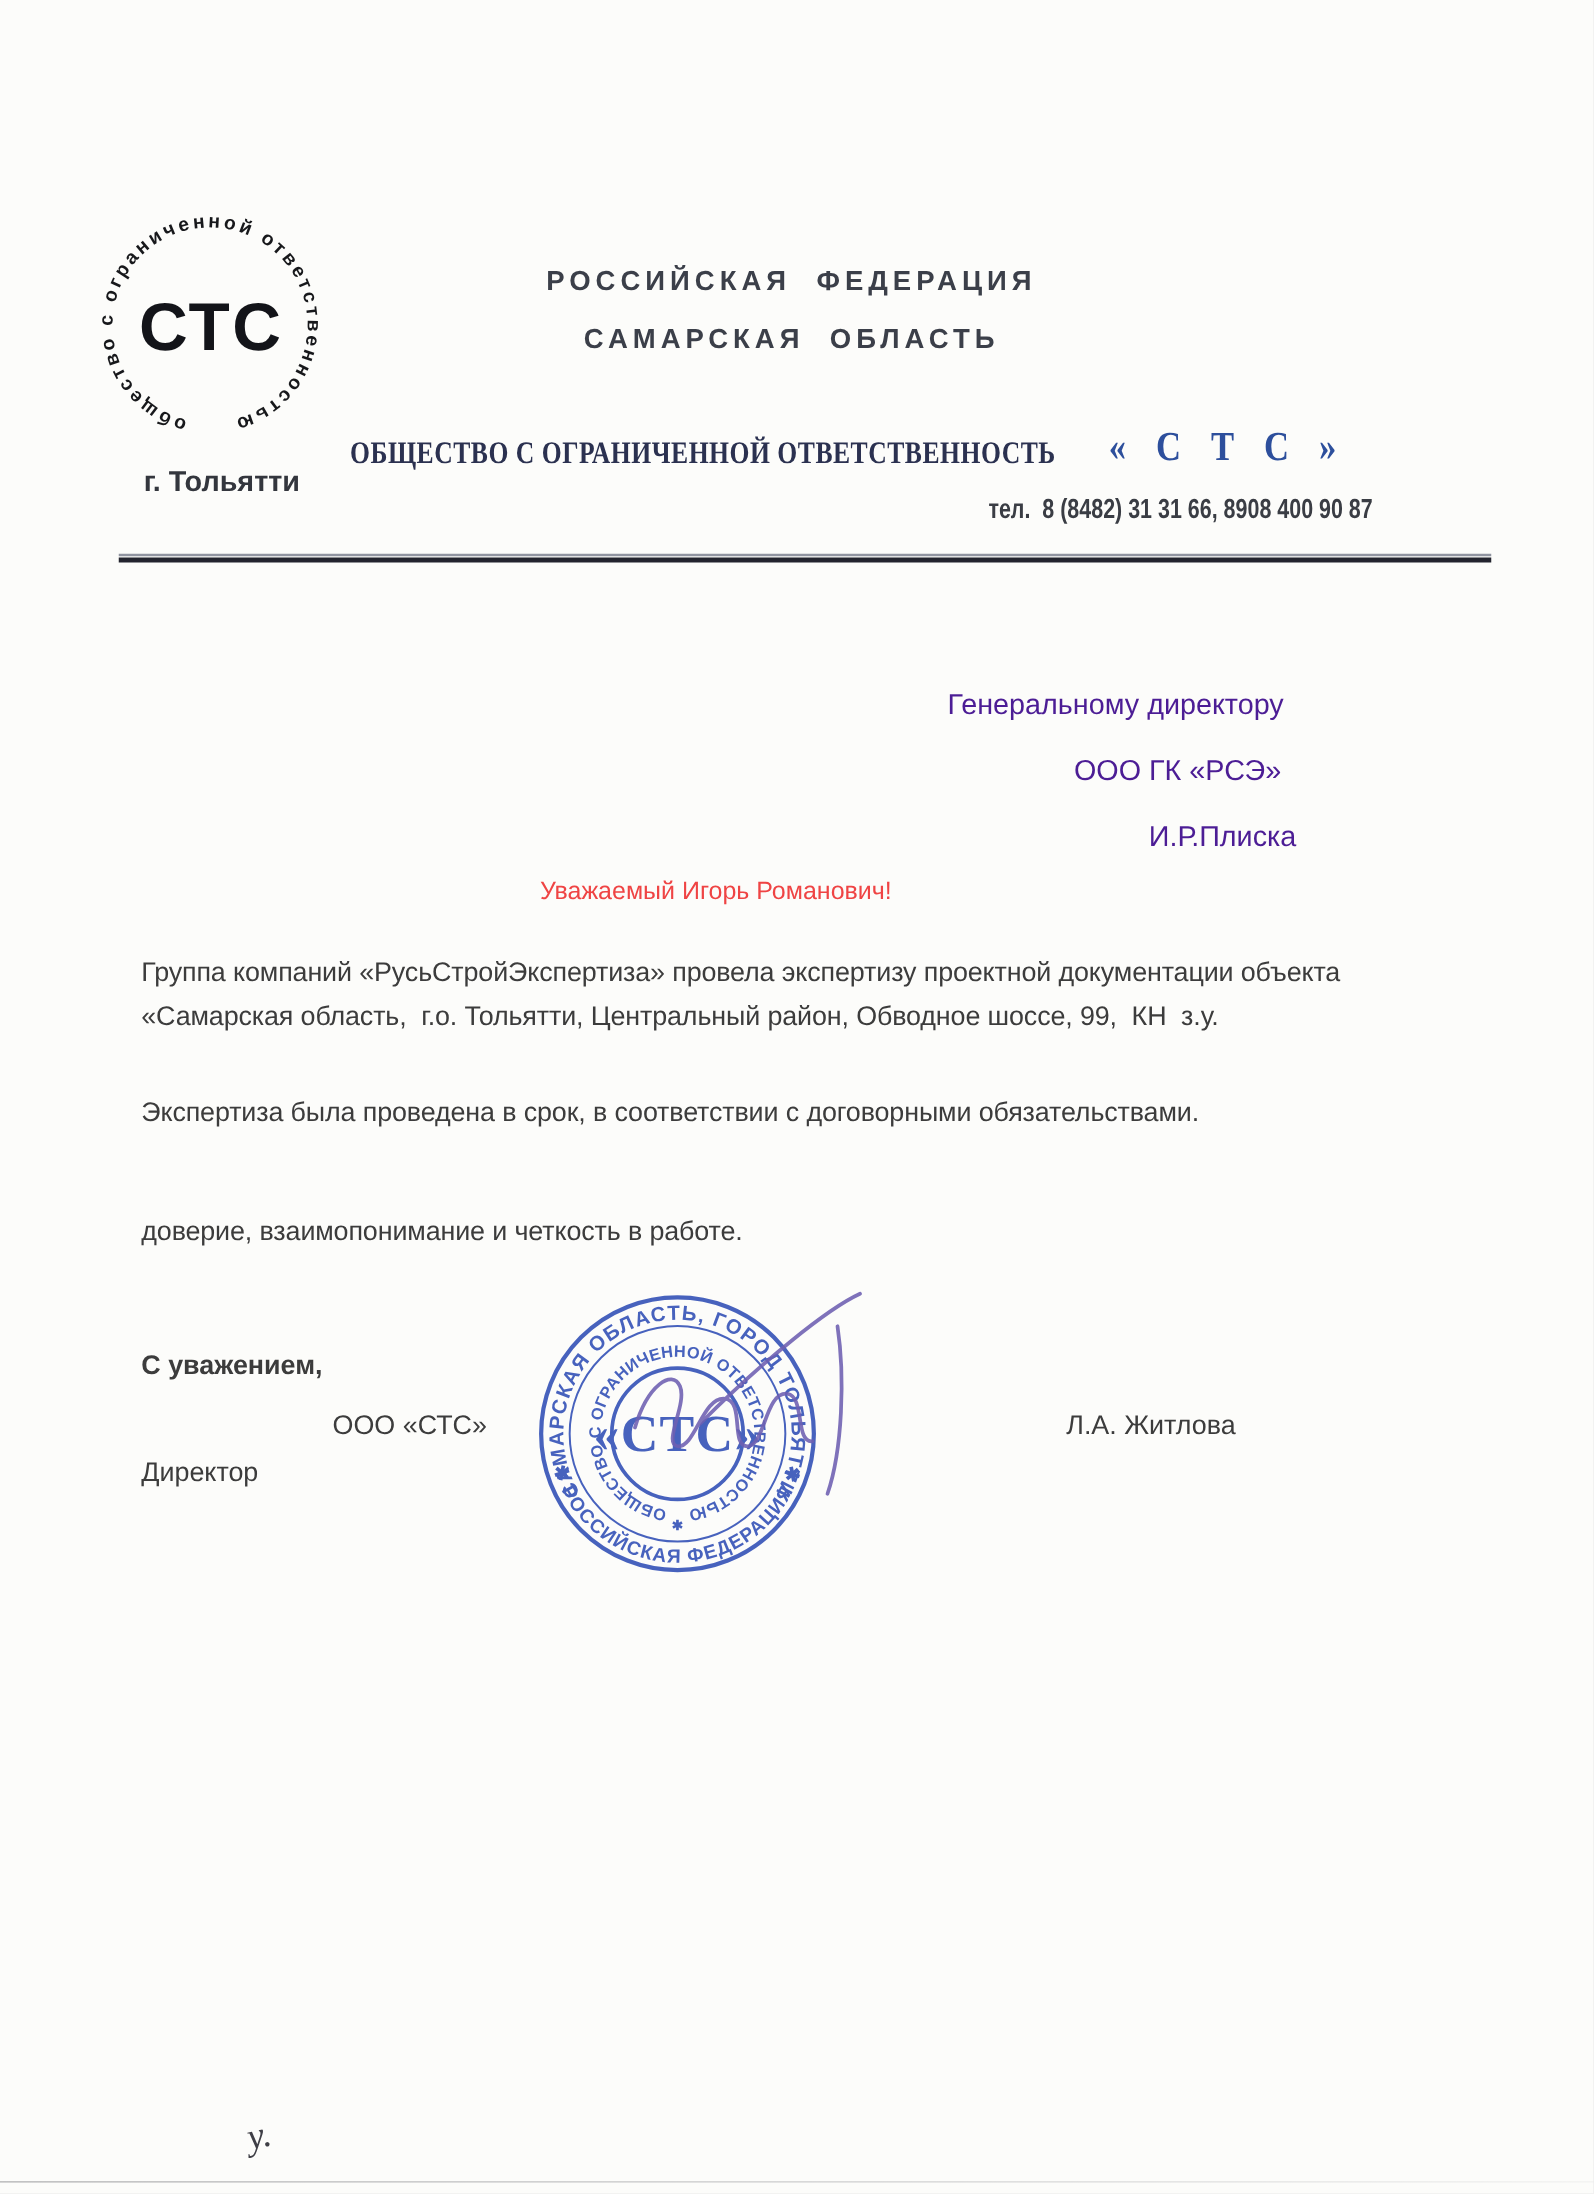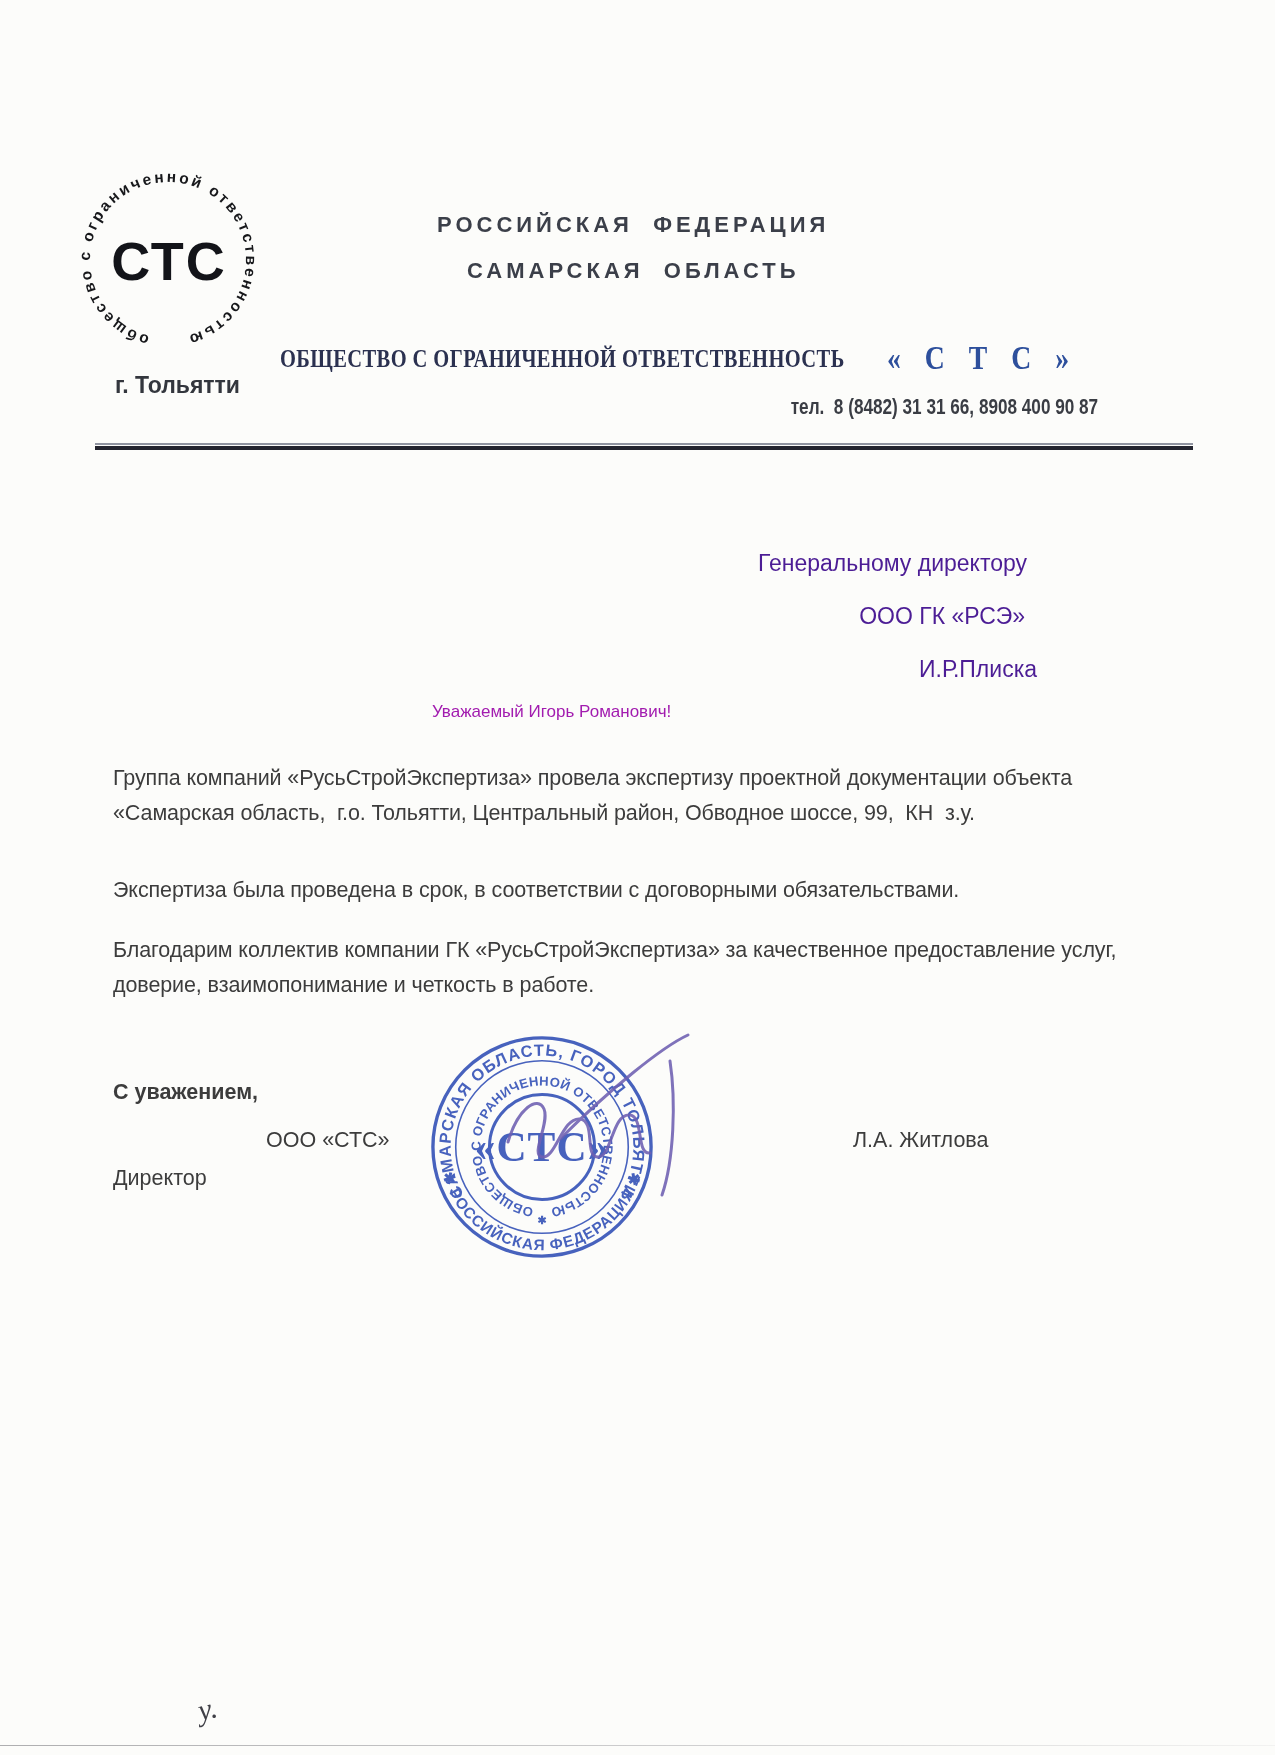--- a/index.html
+++ b/index.html
@@ -3,40 +3,40 @@
 <meta charset="utf-8">
 <style>
   html,body{margin:0;padding:0;background:#e8e8e8;}
   .page{
     position:relative;width:1275px;height:1755px;margin:0 auto;
     background:#fcfcfa;overflow:hidden;
     font-family:"Liberation Sans",sans-serif;color:#3a3a3a;
   }
   .t{position:absolute;white-space:pre;}
   .hdr{font-weight:bold;color:#3b3f49;font-size:22px;letter-spacing:4px;}
-  .serif-line{display:flex;align-items:center;}
+  .serif-line{display:flex;align-items:flex-end;}
   .serif-prefix{
     font-family:"Liberation Serif",serif;font-weight:bold;font-size:25px;
     color:#2b3150;letter-spacing:.5px;transform:scaleX(.82);transform-origin:0 100%;
     display:inline-block;white-space:pre;
   }
   .serif-name{
     font-family:"Liberation Serif",serif;font-weight:bold;font-size:33px;
     color:#2d4f9c;letter-spacing:4px;transform:scaleX(.84);transform-origin:0 100%;
     display:inline-block;white-space:pre;margin-left:-88px;
   }
   .city{font-weight:bold;font-size:23px;color:#33363d;}
   .phone{
     font-weight:bold;font-size:22px;color:#3a3d44;
     transform:scaleX(.78);transform-origin:100% 50%;
   }
   .rule-light{position:absolute;background:#9094a0;}
   .rule-dark{position:absolute;background:#23242e;}
   .rcpt{font-size:23px;color:#4c1d95;text-align:left;}
-  .salut{font-size:17px;color:#a21caf;}
+  .salut{font-size:20px;color:#ef4444;}
   .body-line{font-size:21.5px;color:#3c3c3c;letter-spacing:-0.1px;}
   .close-line{font-size:21.5px;color:#3c3c3c;}
   .stamp-svg{position:absolute;left:423px;top:1028px;mix-blend-mode:multiply;opacity:.93;}
   .stamp-txt{font-family:"Liberation Sans",sans-serif;font-weight:bold;}
   .logo-svg{position:absolute;left:68px;top:160px;}
   .sig-svg{position:absolute;left:460px;top:1005px;opacity:.88;}
   .bottom-line{
     position:absolute;left:0;top:1745px;width:100%;height:1px;
     background:linear-gradient(to right,rgba(110,110,115,.55),rgba(140,140,145,.4) 55%,rgba(170,170,175,.12));
   }
@@ -78,21 +78,20 @@
   <div class="t rcpt" style="right:250px;top:603px;">ООО ГК «РСЭ»</div>
   <div class="t rcpt" style="right:238px;top:656px;">И.Р.Плиска</div>
 
   <div class="t salut" style="left:432px;top:702px;font-weight:normal;">Уважаемый Игорь Романович!</div>
 
   <div class="t body-line" style="left:113px;top:766px;">Группа компаний «РусьСтройЭкспертиза» провела экспертизу проектной документации объекта</div>
   <div class="t body-line" style="left:113px;top:801px;">«Самарская область,  г.о. Тольятти, Центральный район, Обводное шоссе, 99,  КН  з.у.</div>
 
   <div class="t body-line" style="left:113px;top:878px;">Экспертиза была проведена в срок, в соответствии с договорными обязательствами.</div>
 
-  <div class="t body-line" style="left:113px;top:938px;">Благодарим коллектив компании ГК «РусьСтройЭкспертиза» за качественное предоставление услуг,</div>
   <div class="t body-line" style="left:113px;top:973px;">доверие, взаимопонимание и четкость в работе.</div>
 
 
   <div class="t close-line" style="left:113px;top:1080px;font-weight:bold;">С уважением,</div>
   <div class="t close-line" style="left:113px;top:1128px;margin-top:38px;">Директор</div>
   <div class="t close-line" style="left:266px;top:1128px;">ООО «СТС»</div>
   <div class="t close-line" style="left:853px;top:1128px;">Л.А. Житлова</div>
 
   <svg class="stamp-svg" width="238" height="238" viewBox="0 0 240 240">
     <defs>

